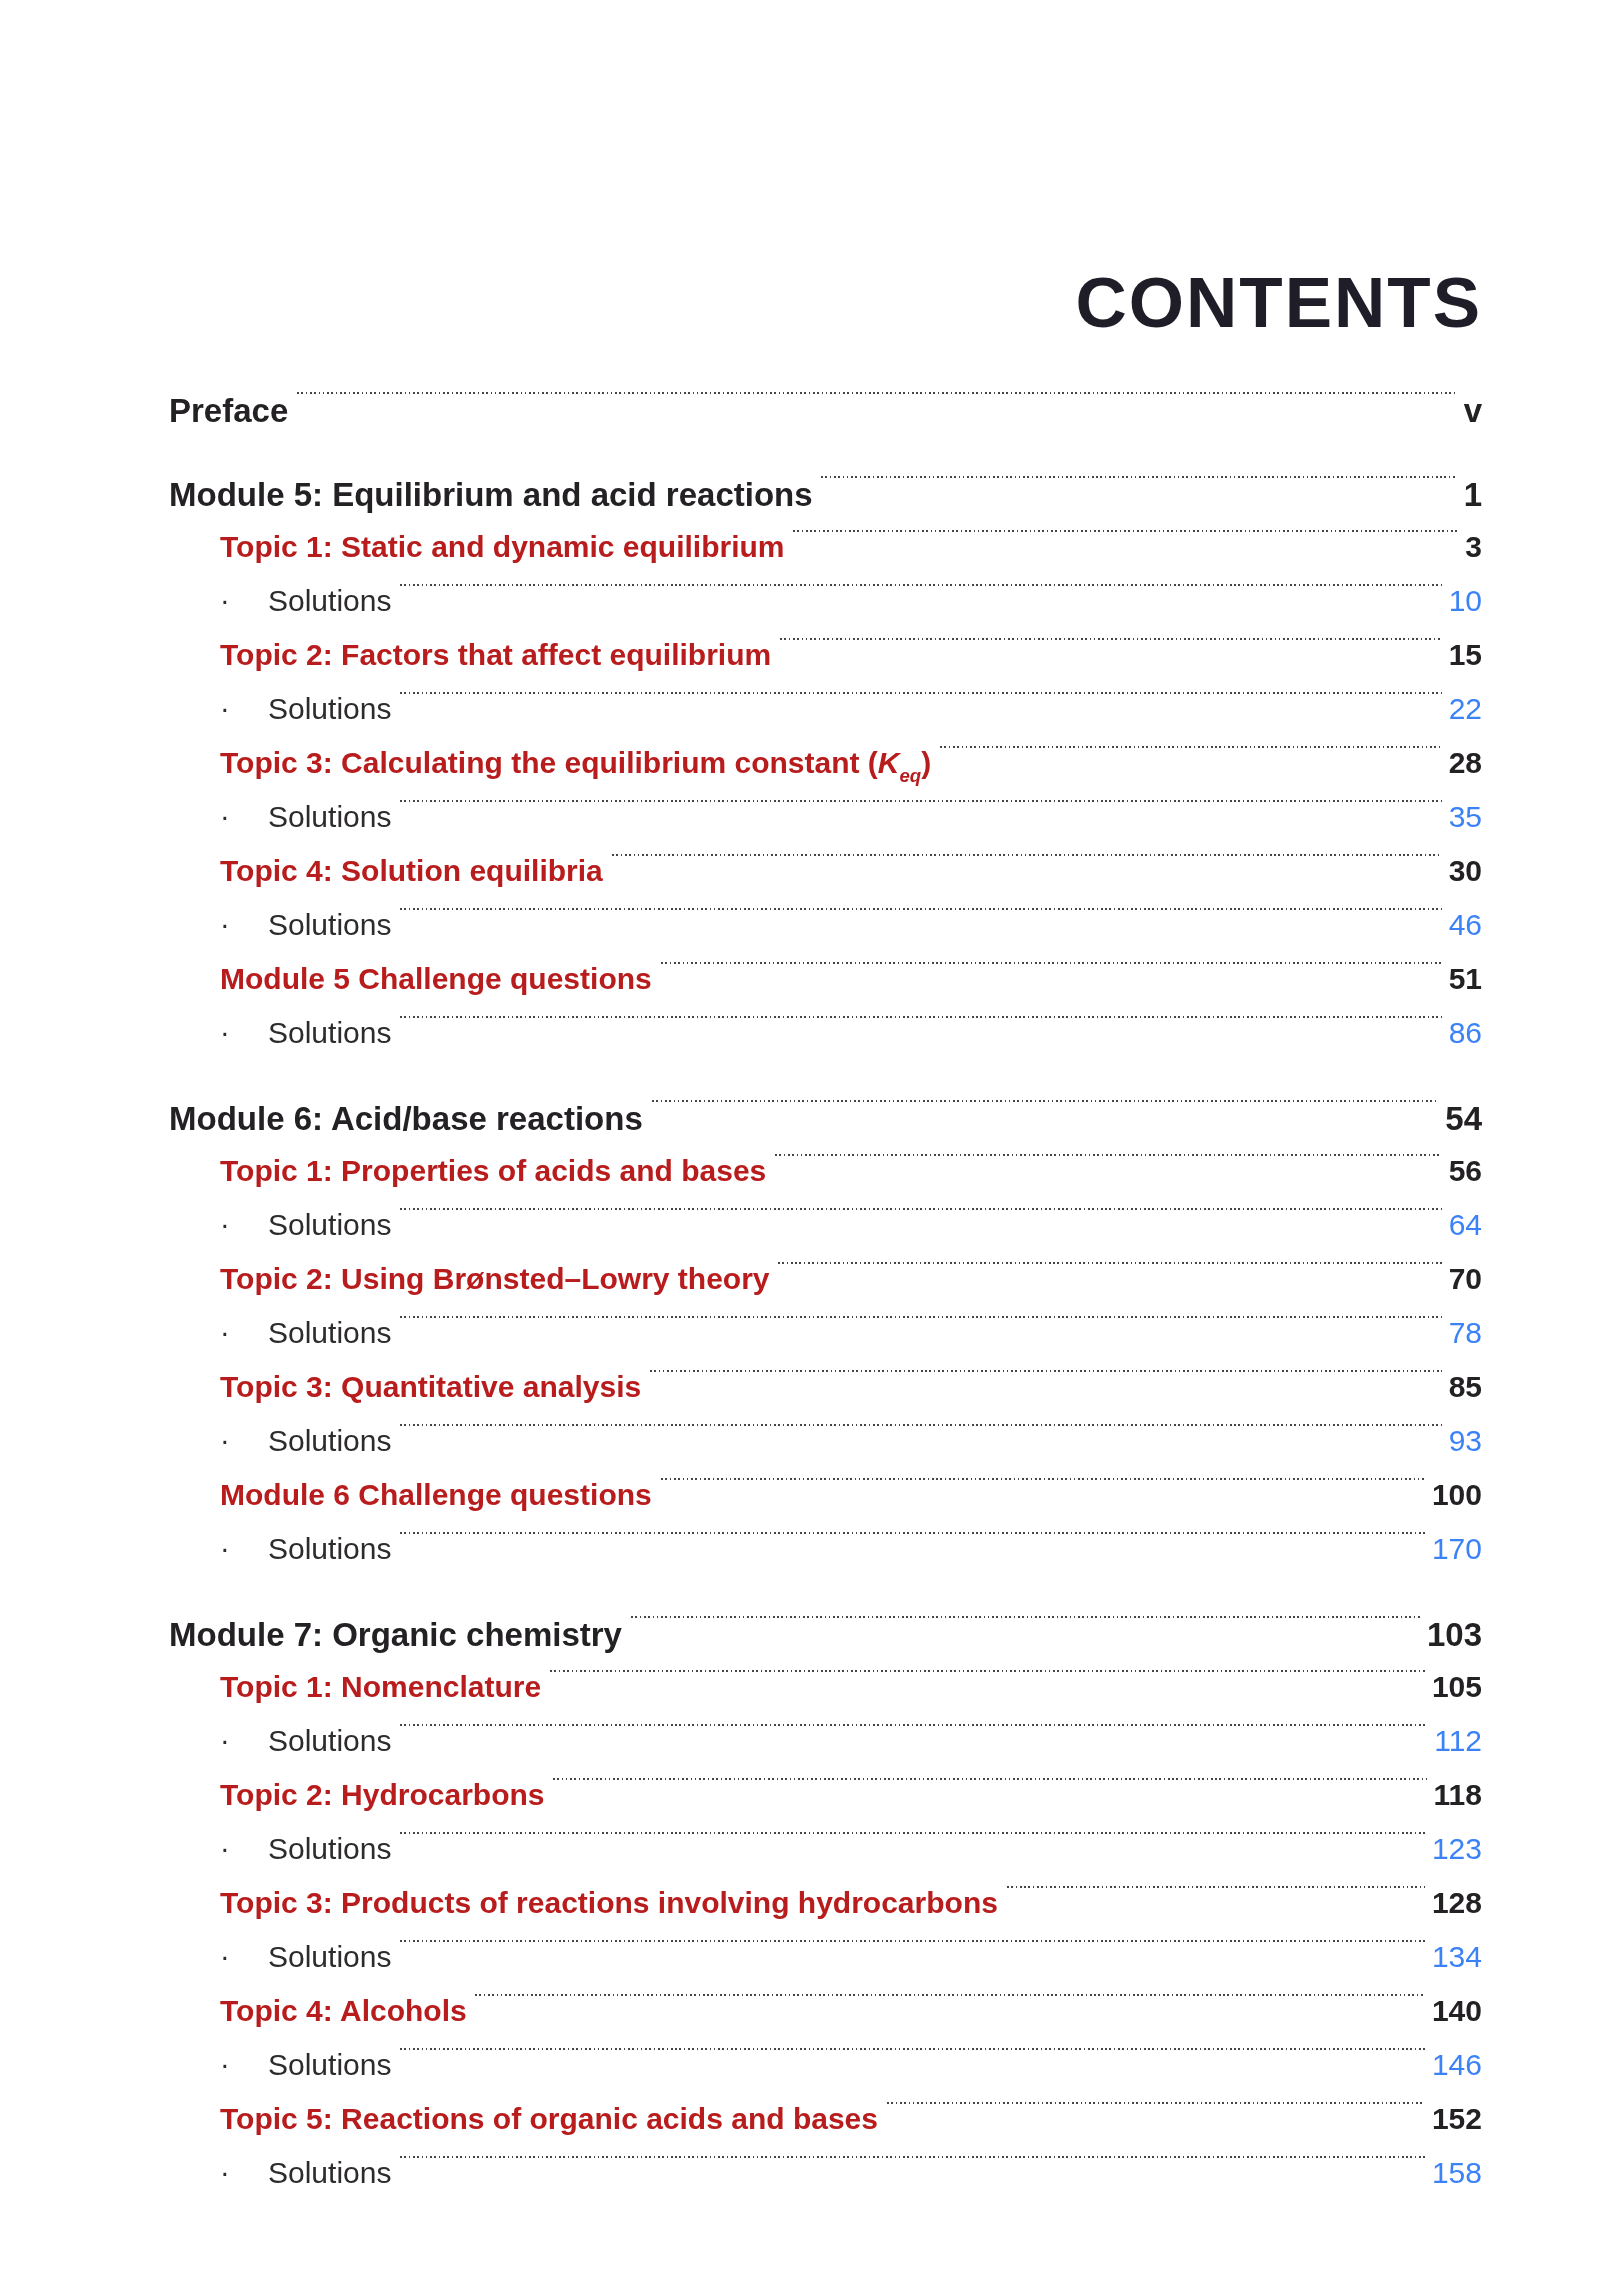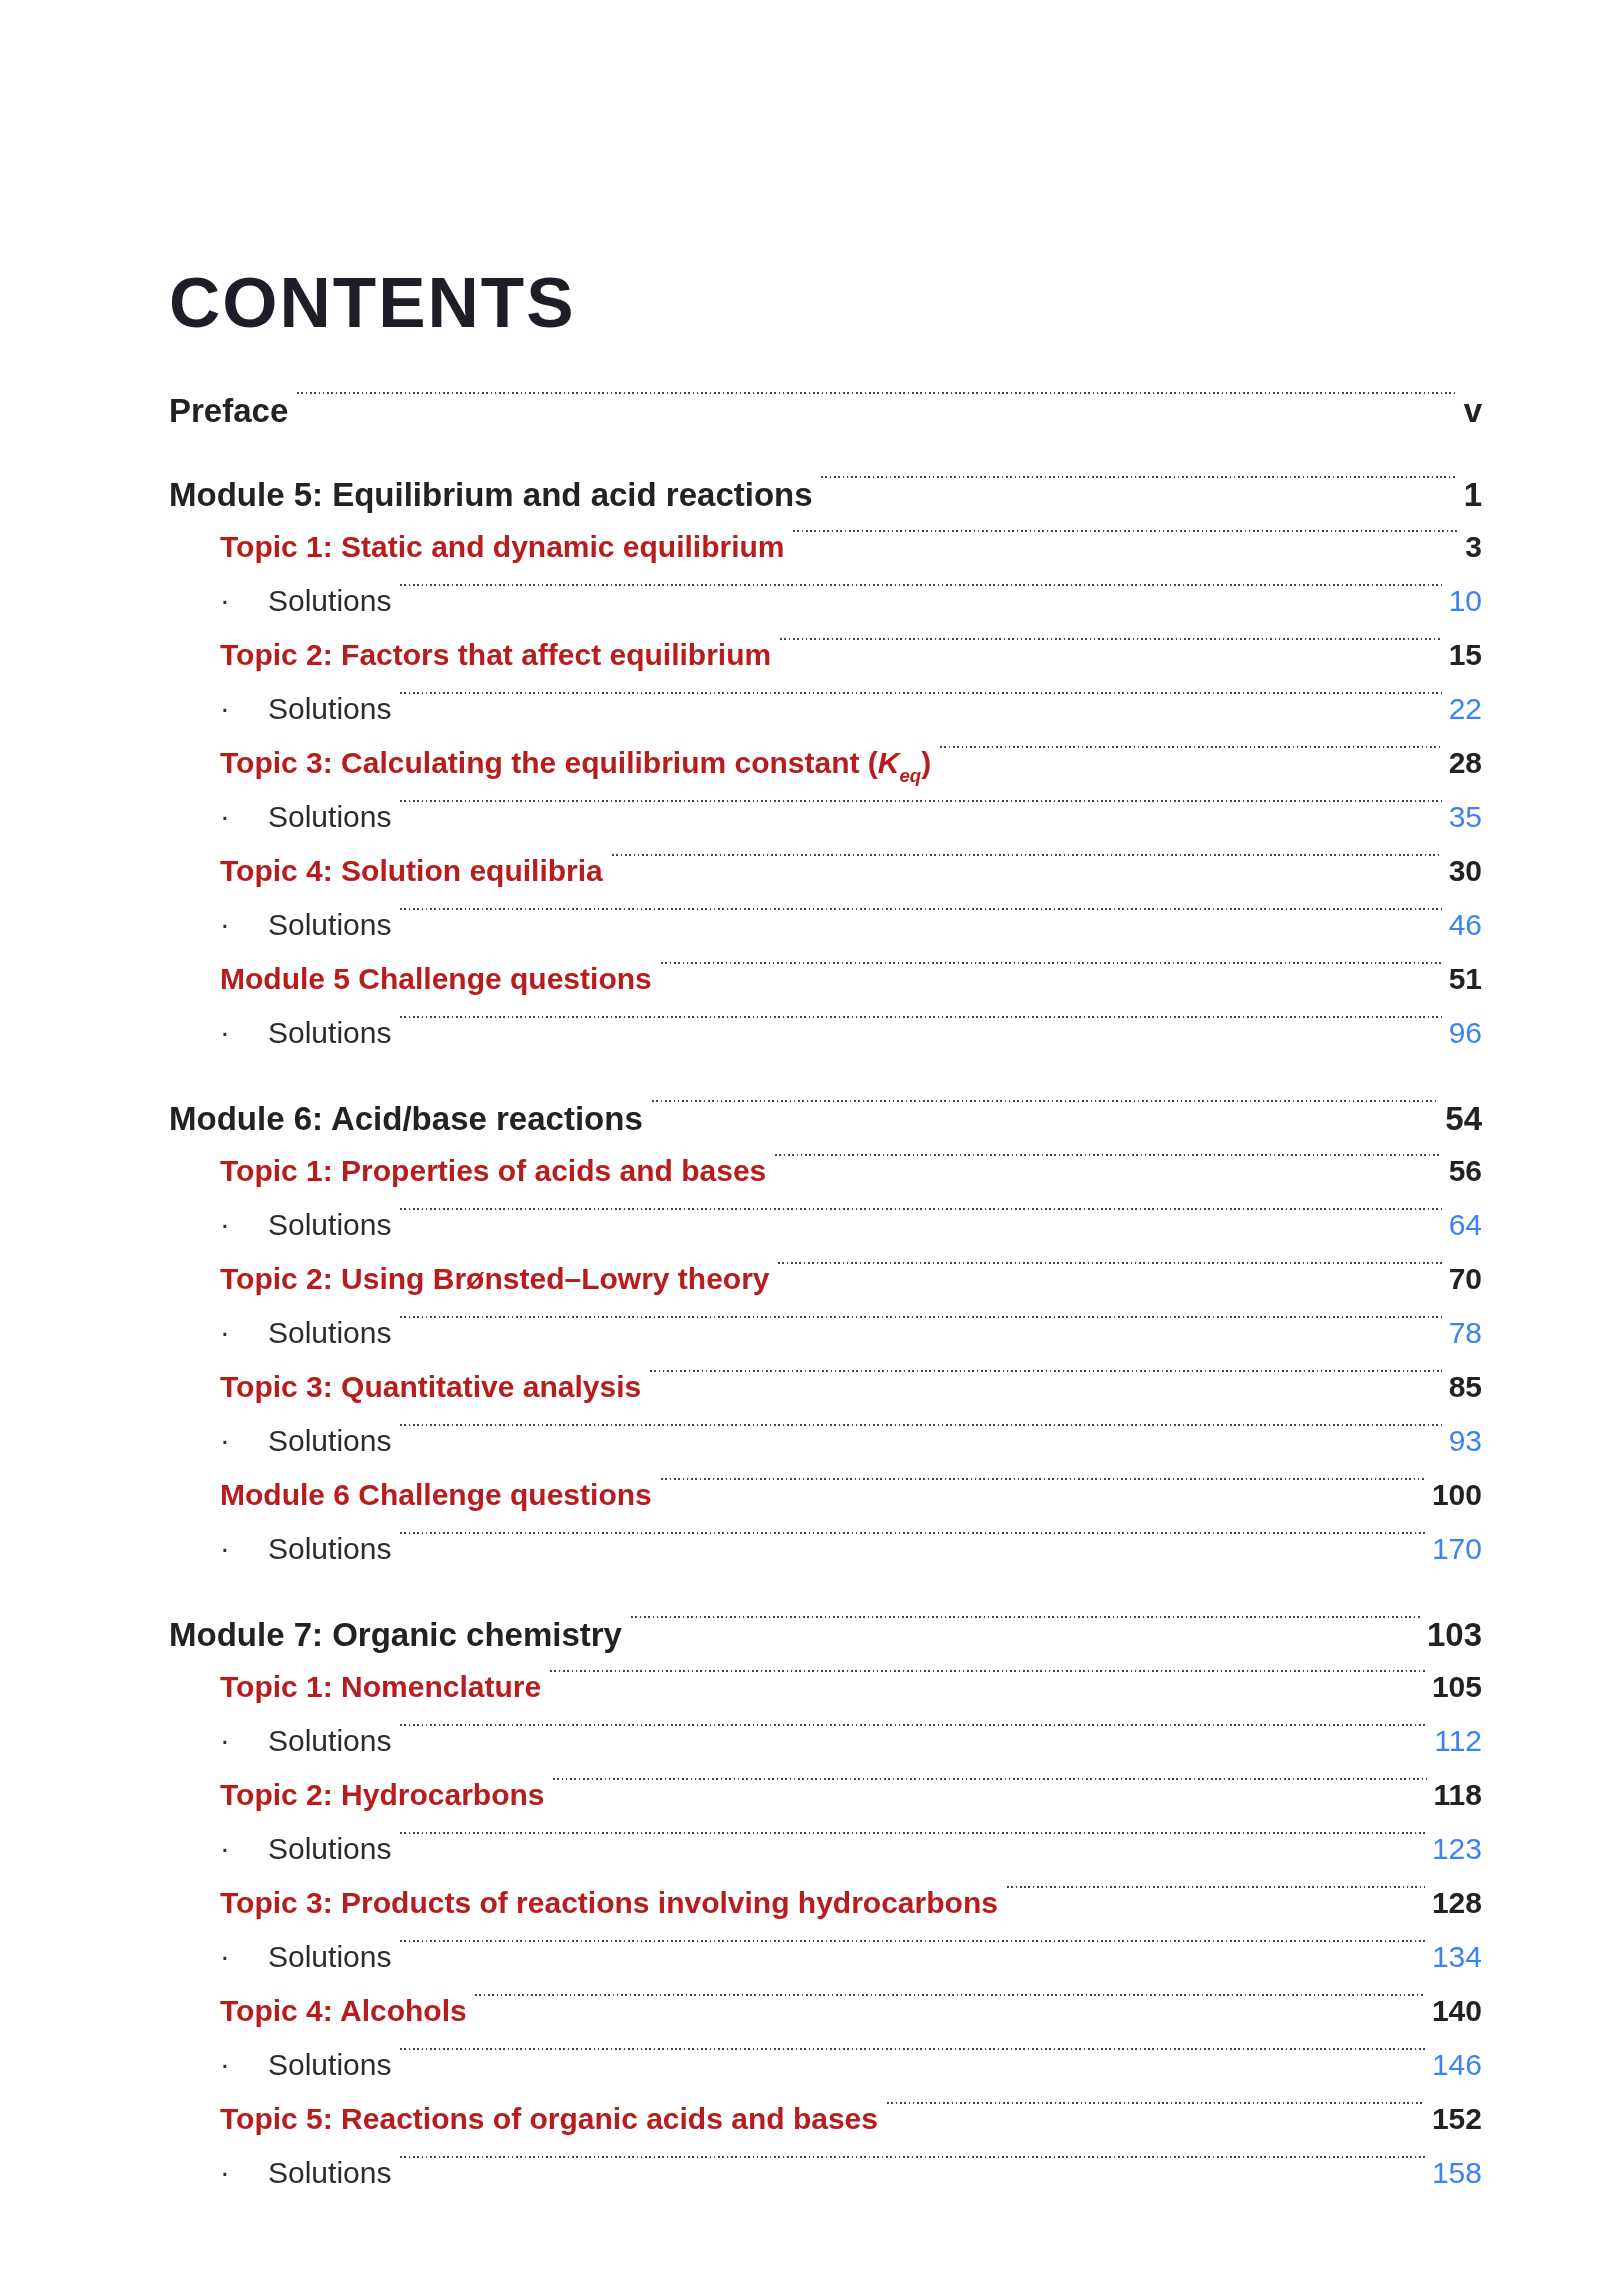--- a/index.html
+++ b/index.html
@@ -15,21 +15,21 @@
     color: #242124;
     overflow: hidden;
   }
   .content {
     margin-left: 169px;
     width: 1313px;
   }
   .page-title {
     margin: 267px 0 0 0;
     padding: 0;
-    text-align: left;
+    text-align: right;
     font-size: 71px;
     line-height: 71px;
     font-weight: 700;
     letter-spacing: 2px;
     color: #1f1d27;
   }
   .toc {
     margin-top: 54px;
   }
   .row {
@@ -157,21 +157,21 @@
       </div>
       <div class="row topic">
         <span class="label">Module 5 Challenge questions</span>
         <span class="leader"></span>
         <span class="page">51</span>
       </div>
       <div class="row solutions">
         <span class="bullet">·</span>
         <span class="label">Solutions</span>
         <span class="leader"></span>
-        <span class="page">96</span>
+        <span class="page">86</span>
       </div>
       <div class="row module">
         <span class="label">Module 6: Acid/base reactions</span>
         <span class="leader"></span>
         <span class="page">54</span>
       </div>
       <div class="row topic">
         <span class="label">Topic 1: Properties of acids and bases</span>
         <span class="leader"></span>
         <span class="page">56</span>

